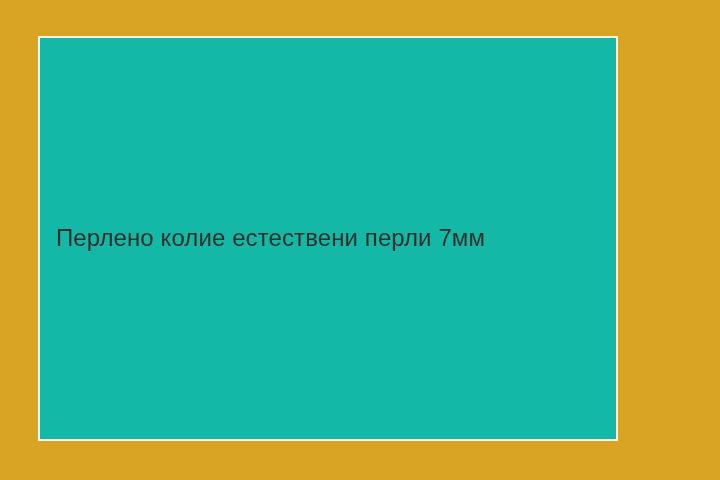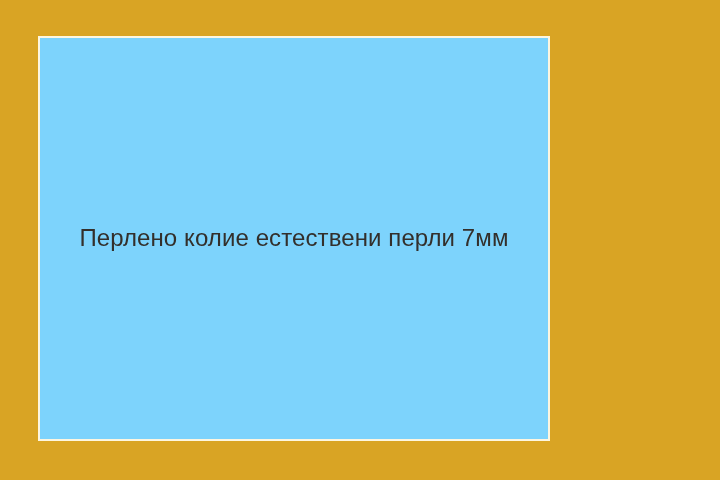--- a/index.html
+++ b/index.html
@@ -23,27 +23,26 @@
     height: 480px;
     background: #d9a424;
   }
 
   
   .placeholder-panel {
     position: absolute;
     box-sizing: border-box;
     left: 38px;
     top: 36px;
-    width: 512px;
+    width: 580px;
     height: 405px;
-    background: #7dd3fc;
+    background: #14b8a6;
     border: 2px solid #fdf6e0;
     display: flex;
     align-items: center;
-    justify-content: center;
     text-align: center;
   }
 
   
   .placeholder-caption {
     display: block;
     margin: 0;
     padding: 0 16px;
     font-family: "Liberation Sans", "DejaVu Sans", sans-serif;
     font-size: 24px;

